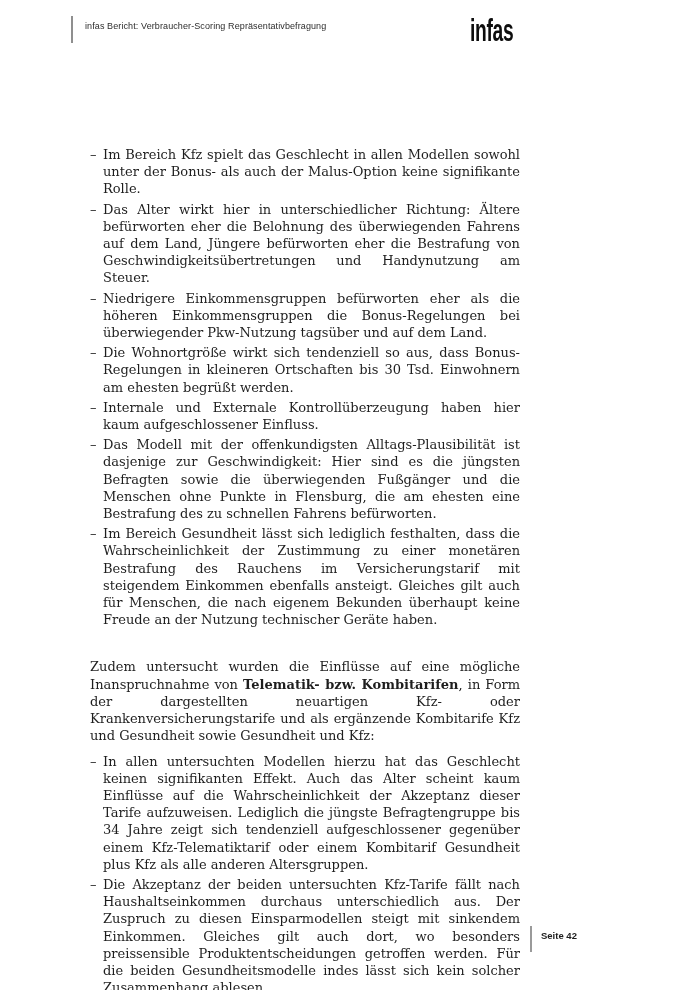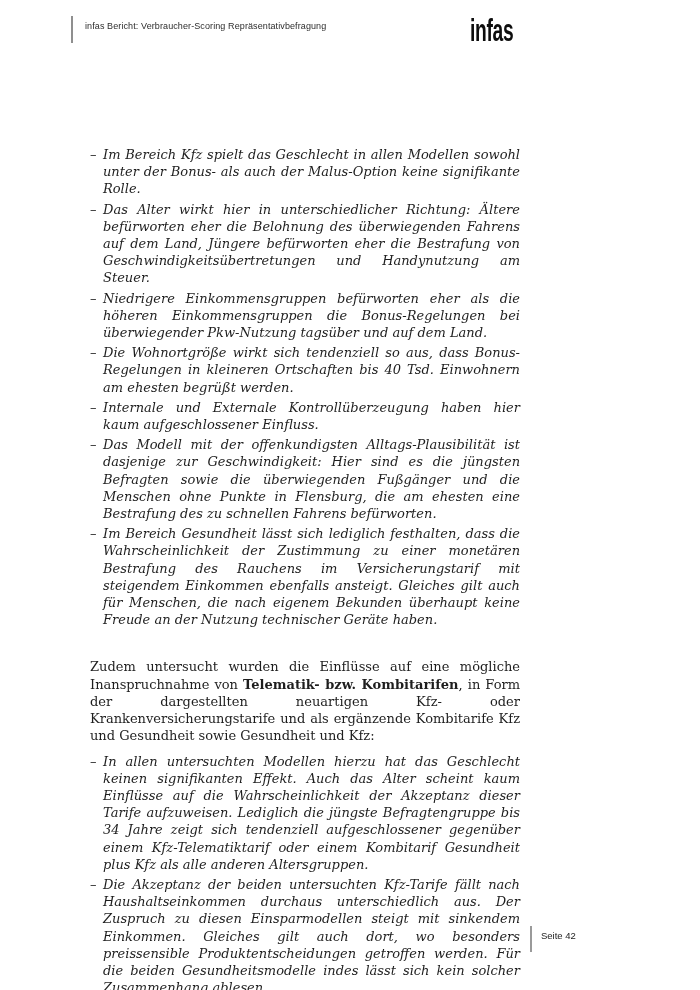--- a/index.html
+++ b/index.html
@@ -80,39 +80,38 @@
     display: flex;
     margin: 0 0 3px 0;
   }
   .li .dash {
     flex: 0 0 13px;
   }
   .li .li-text {
     flex: 1;
     text-align: justify;
     hyphens: auto;
-    font-style: italic;
     -webkit-hyphens: auto;
   }
 
   
   .footer-rule {
     position: absolute;
     left: 530px;
     top: 926px;
     width: 2px;
     height: 26px;
     background: #9a9a9a;
   }
   .footer-page {
     position: absolute;
     left: 541px;
     top: 930px;
     font-family: "Liberation Sans", sans-serif;
-    font-weight: normal;
+    font-weight: bold;
     font-size: 9.5px;
     color: #1c1c1c;
     white-space: nowrap;
   }
 </style>
 </head>
 <body>
 
 <div class="page">
 
@@ -131,21 +130,21 @@
       <div class="li">
         <span class="dash">–</span>
         <span class="li-text">Das Alter wirkt hier in unterschiedlicher Richtung: Ältere befürworten eher die Belohnung des überwiegenden Fahrens auf dem Land, Jüngere befürworten eher die Bestrafung von Geschwindigkeitsübertretungen und Handynutzung am Steuer.</span>
       </div>
       <div class="li">
         <span class="dash">–</span>
         <span class="li-text">Niedrigere Einkommensgruppen befürworten eher als die höheren Einkommensgruppen die Bonus-Regelungen bei überwiegender Pkw-Nutzung tagsüber und auf dem Land.</span>
       </div>
       <div class="li">
         <span class="dash">–</span>
-        <span class="li-text">Die Wohnortgröße wirkt sich tendenziell so aus, dass Bonus-Regelungen in kleineren Ortschaften bis 40 Tsd. Einwohnern am ehesten begrüßt werden.</span>
+        <span class="li-text">Die Wohnortgröße wirkt sich tendenziell so aus, dass Bonus-Regelungen in kleineren Ortschaften bis 30 Tsd. Einwohnern am ehesten begrüßt werden.</span>
       </div>
       <div class="li">
         <span class="dash">–</span>
         <span class="li-text">Internale und Externale Kontrollüberzeugung haben hier kaum aufgeschlossener Einfluss.</span>
       </div>
       <div class="li">
         <span class="dash">–</span>
         <span class="li-text">Das Modell mit der offenkundigsten Alltags-Plausibilität ist dasjenige zur Geschwindigkeit: Hier sind es die jüngsten Befragten sowie die überwiegenden Fußgänger und die Menschen ohne Punkte in Flensburg, die am ehesten eine Bestrafung des zu schnellen Fahrens befürworten.</span>
       </div>
       <div class="li">

